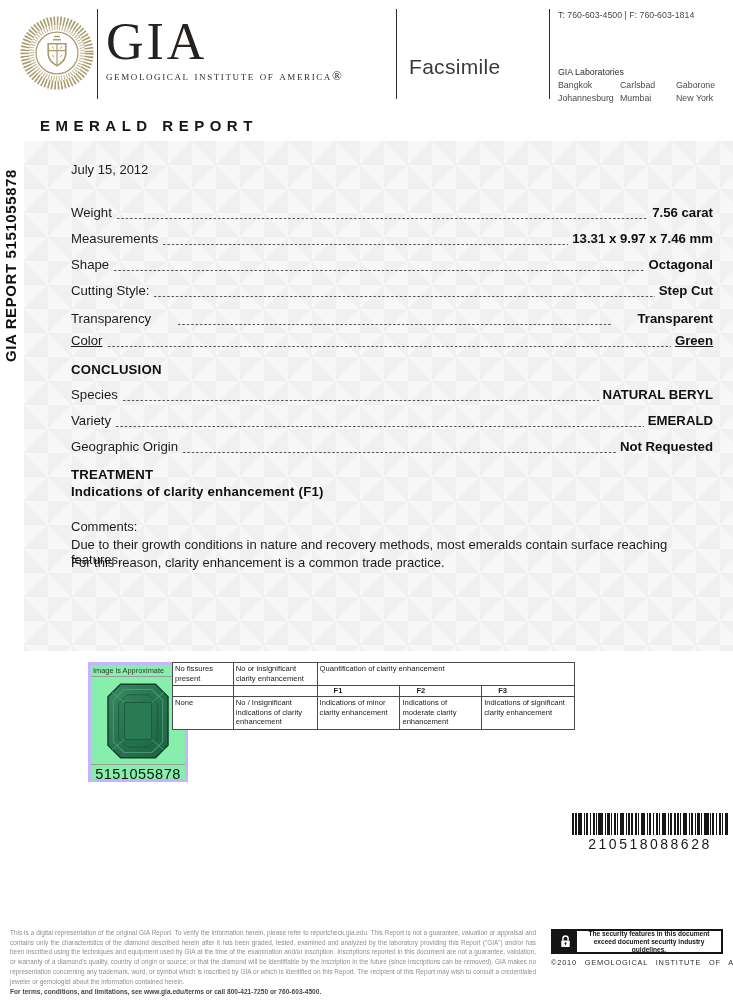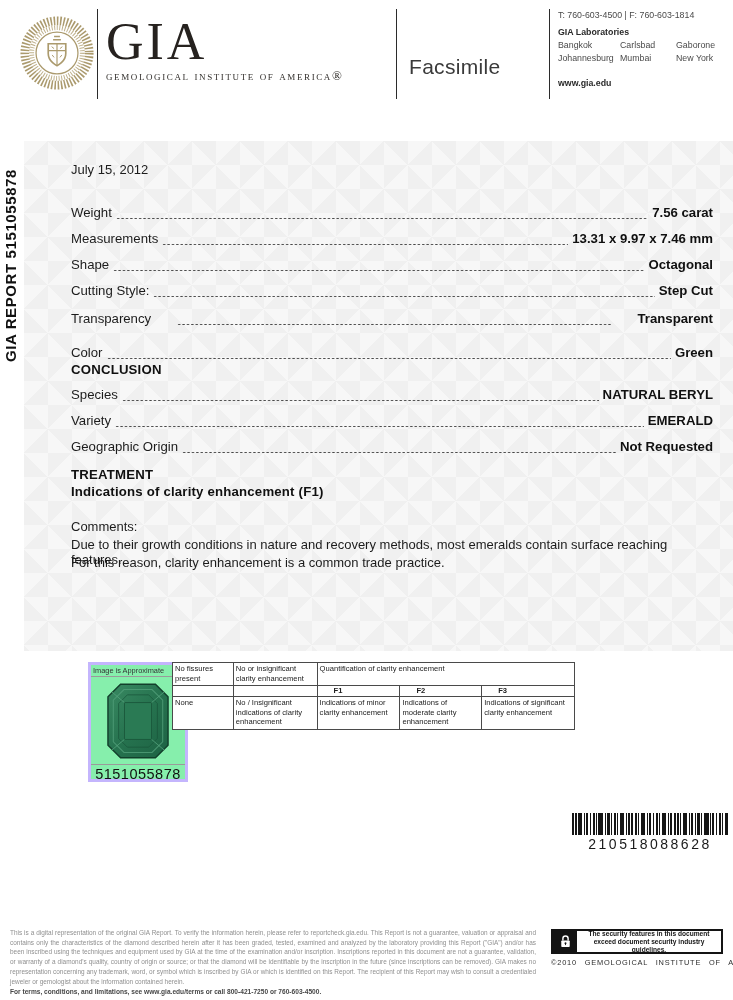--- a/index.html
+++ b/index.html
@@ -12,21 +12,21 @@
   .seal { position:absolute; left:18px; top:10px; width:78px; height:86px; }
   .vline { position:absolute; top:9px; height:90px; width:1px; background:#2b2b2b; }
   .vline.v1 { left:97px; }
   .vline.v2 { left:396px; }
   .vline.v3 { left:549px; }
   .brand { position:absolute; left:106px; top:18px; font-family:"Liberation Serif", serif; color:#26221f; }
   .brand-word { font-size:52px; line-height:48px; letter-spacing:3px; font-weight:400; }
   .brand-sub { font-size:13px; letter-spacing:1.6px; font-variant:small-caps; text-transform:lowercase; margin-top:2px; color:#33302d; white-space:nowrap; }
   .facsimile { position:absolute; left:409px; top:55px; font-size:21px; font-weight:300; color:#3a3a3a; letter-spacing:0.3px; }
   .addr { position:absolute; left:558px; top:9px; width:172px; font-size:8.8px; line-height:13px; color:#4a4a4a; }
-  .addr .bold { font-weight:bold; color:#2b2b2b; }
+  .addr .bold { font-weight:normal; color:#2b2b2b;margin-top:40px; }
   .labs-grid { display:grid; grid-template-columns:62px 56px 1fr; line-height:13px; }
   .addr .gap { height:4px; }
   .addr .gap2 { height:12px; }
 
   
   .report-title { position:absolute; left:40px; top:117px; font-size:15px; font-weight:bold; letter-spacing:5.5px; color:#161616; }
   .side-label { position:absolute; left:2px; top:158px; height:215px; writing-mode:vertical-rl; transform:rotate(180deg); font-size:15px; font-weight:bold; letter-spacing:0.6px; color:#111; display:flex; align-items:center; justify-content:center; white-space:nowrap; }
 
   
   .body-pattern { position:absolute; left:24px; top:141px; width:709px; height:510px;
@@ -120,20 +120,21 @@
       <div class="labs-grid">
         <span>Johannesburg</span>
         <span>Mumbai</span>
         <span>New York</span>
       </div>
       <div class="gap2"></div>
       <div class="bold">www.gia.edu</div>
     </div>
   </div>
 
+  <div class="report-title">EMERALD REPORT</div>
   <div class="side-label">GIA REPORT 5151055878</div>
 
   <div class="body-pattern">
     <div class="body-inner">
       <div class="abs date" style="top:21px;">July 15, 2012</div>
 
       <div class="abs frow" style="top:64px;">
         <span class="flabel">Weight</span>
         <span class="leader"></span>
         <span class="fvalue">7.56 carat</span>
@@ -151,21 +152,21 @@
       <div class="abs frow" style="top:142px;">
         <span class="flabel">Cutting Style:</span>
         <span class="leader"></span>
         <span class="fvalue">Step Cut</span>
       </div>
       <div class="abs frow" style="top:170px;gap:22px;">
         <span class="flabel">Transparency</span>
         <span class="leader"></span>
         <span class="fvalue">Transparent</span>
       </div>
-      <div class="abs frow" style="top:204px;">
+      <div class="abs frow" style="top:192px;text-decoration:underline;">
         <span class="flabel">Color</span>
         <span class="leader"></span>
         <span class="fvalue">Green</span>
       </div>
 
       <div class="abs sect" style="top:221px;">CONCLUSION</div>
 
       <div class="abs frow" style="top:246px;">
         <span class="flabel">Species</span>
         <span class="leader"></span>

